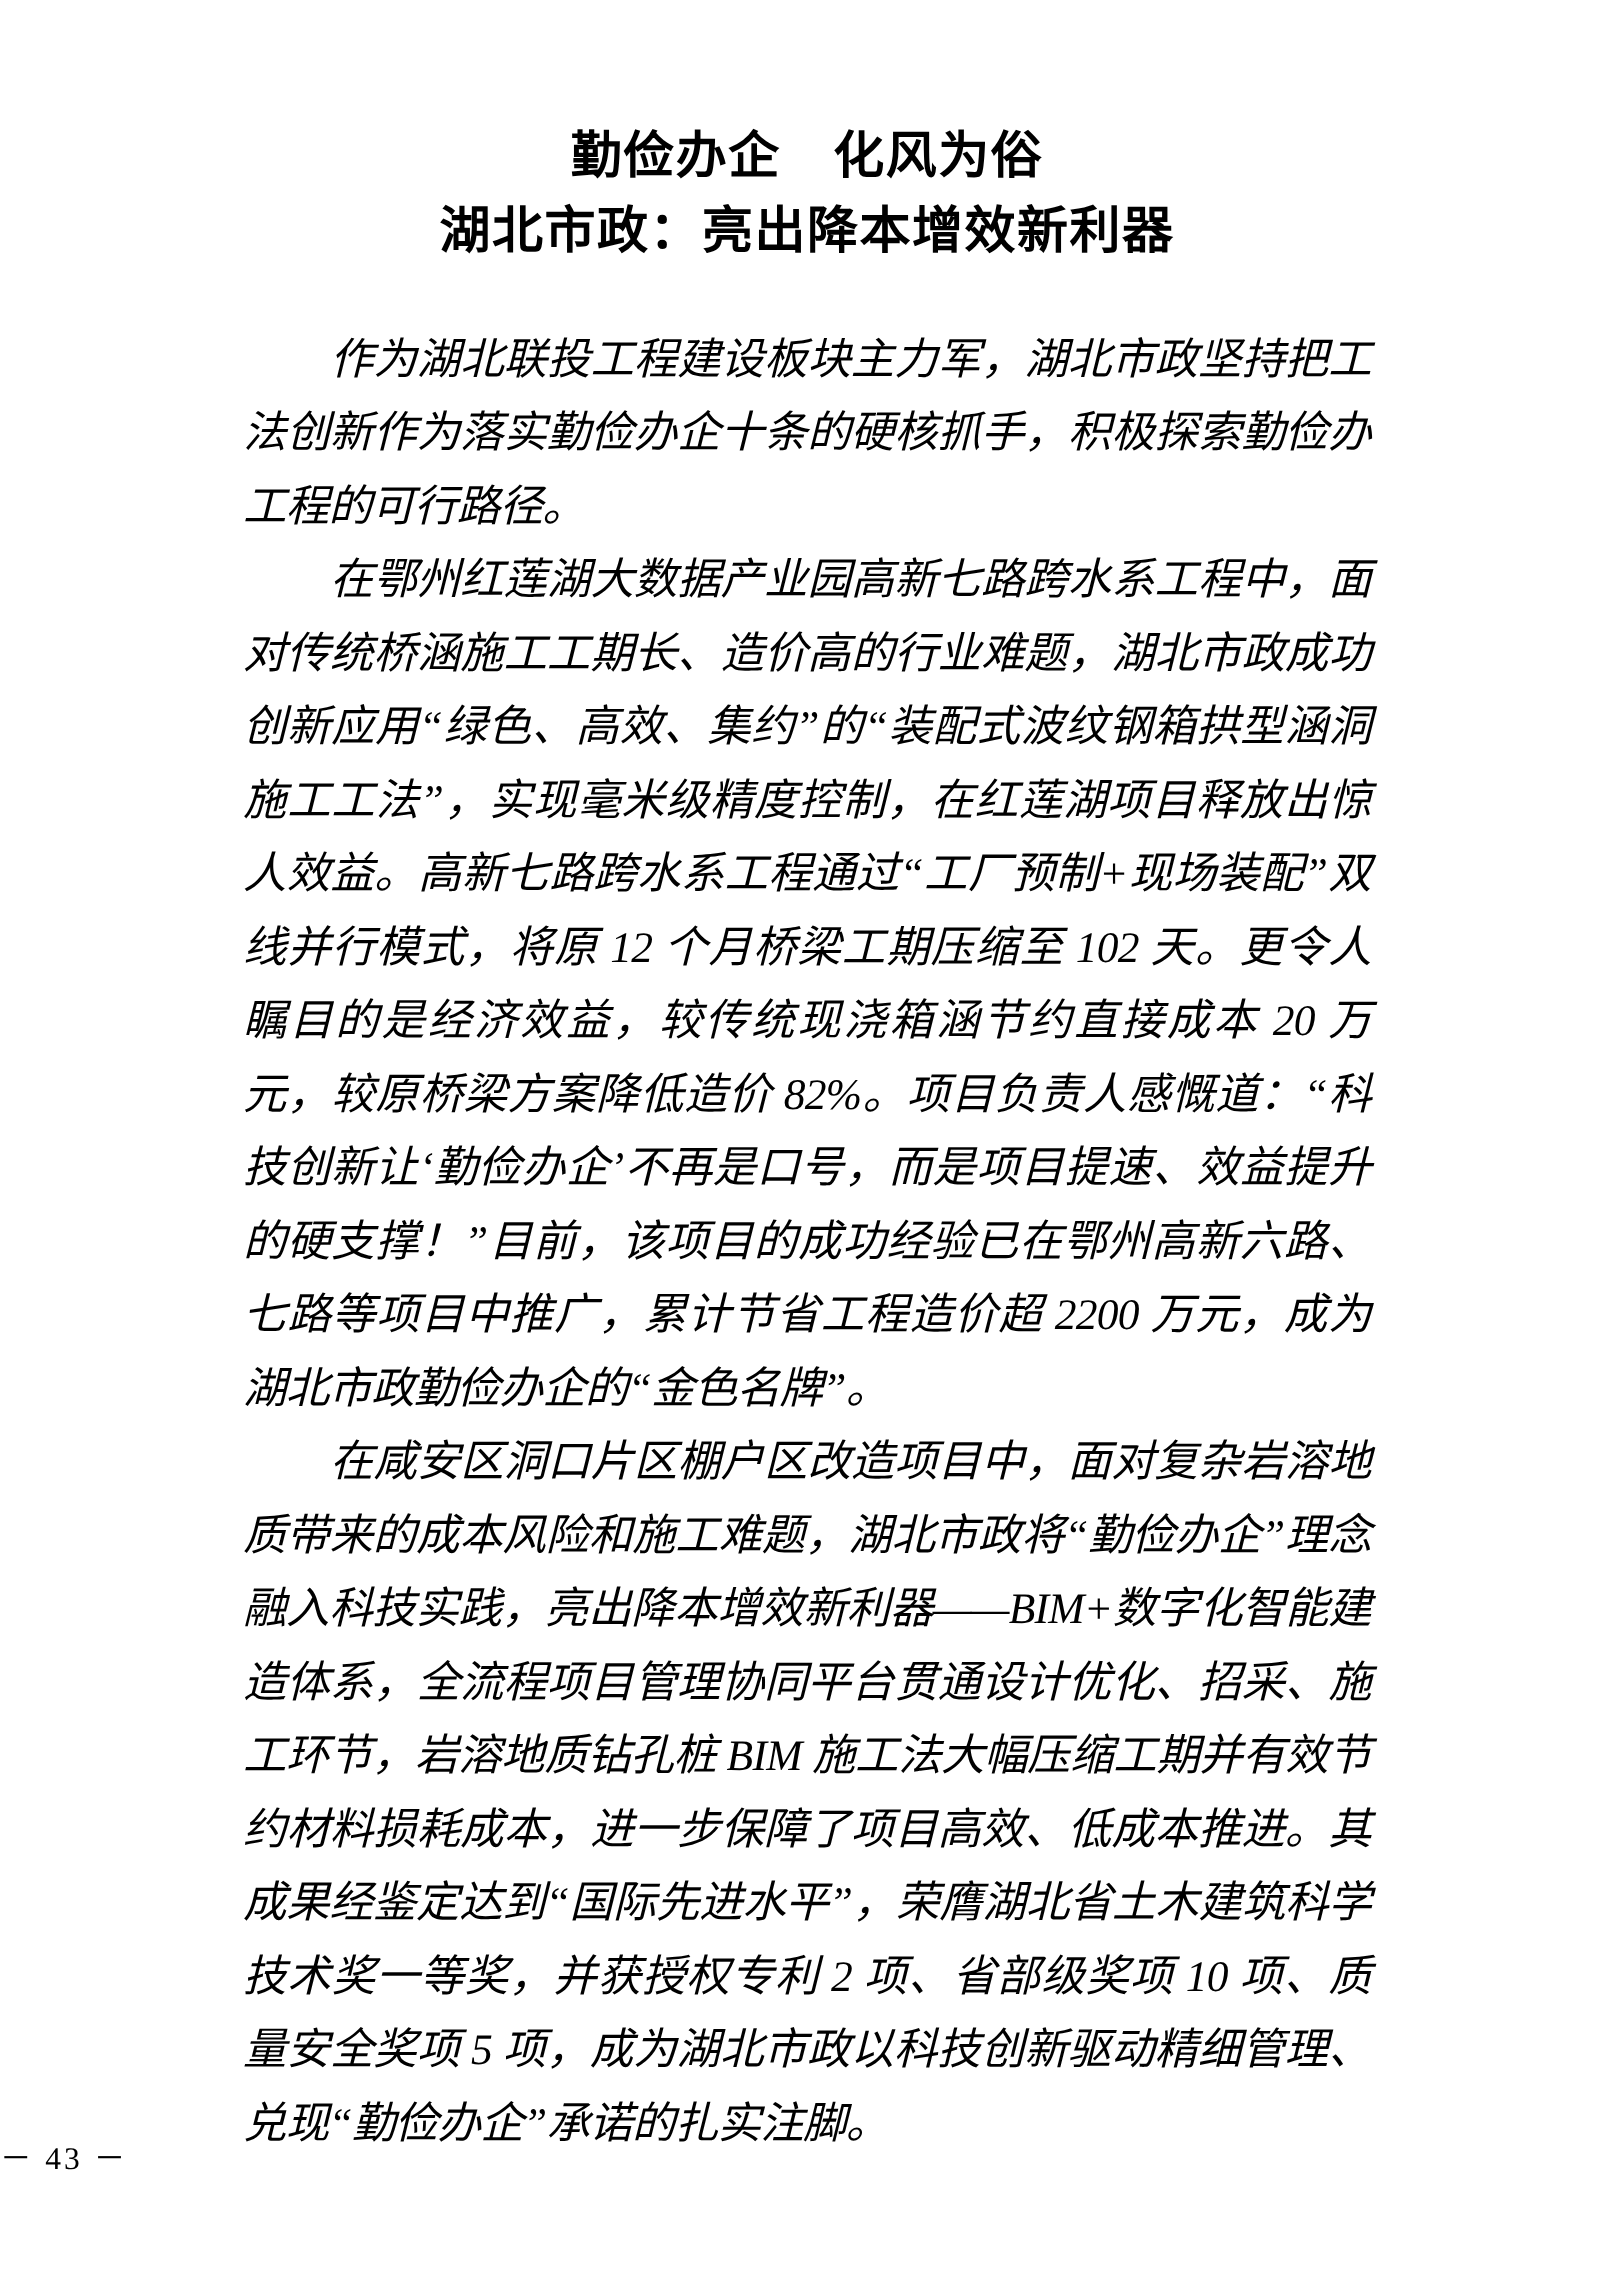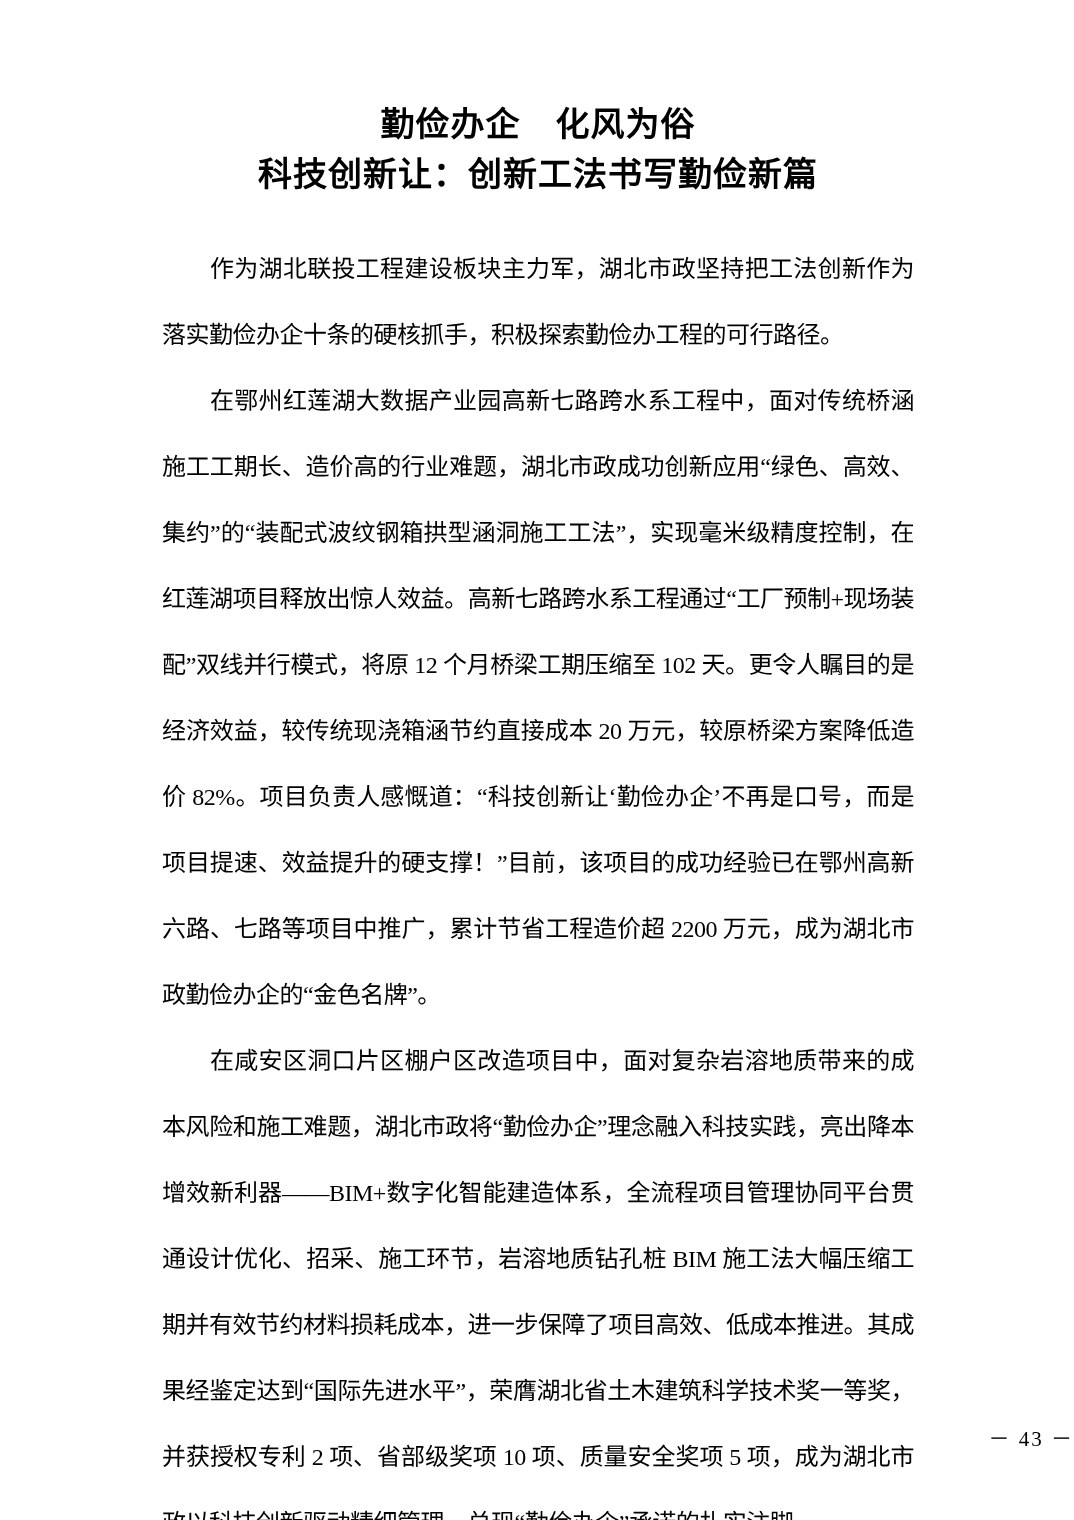--- a/index.html
+++ b/index.html
@@ -8,66 +8,67 @@
     background: #ffffff;
   }
   .page {
     position: relative;
     width: 1074px;
     height: 1520px;
     margin: 0 auto;
     background: #ffffff;
     color: #000000;
     box-sizing: border-box;
-    padding: 100px 160px 0 162px;
+    padding: 80px 160px 0 162px;
     font-family: "Liberation Serif", "DejaVu Serif", serif;
     overflow: hidden;
   }
   .doc-title {
     margin: 0;
     text-align: center;
     font-size: 34px;
     line-height: 50px;
     font-weight: 700;
     letter-spacing: 1px;
     font-family: "Liberation Serif", "DejaVu Serif", serif;
   }
   .doc-body {
     margin-top: 36px;
   }
   .doc-body p {
     margin: 0;
-    font-size: 24px;
-    line-height: 66px;
+    font-size: 29px;
+    line-height: 49px;
     letter-spacing: -0.5px;
     text-indent: 2em;
     text-align: justify;
     text-justify: inter-ideograph;
     word-break: break-all;
     font-weight: 400;
+    font-style: italic;
   }
   .page-footer {
     position: absolute;
     left: 0;
     right: 0;
     bottom: 68px;
-    text-align: right;
+    text-align: left;
     font-size: 21px;
     letter-spacing: 2px;
     color: #000000;
   }
 </style>
 </head>
 <body>
 
 <div class="page">
 
   <h1 class="doc-title">勤俭办企　化风为俗</h1>
 
-  <h1 class="doc-title">科技创新让：创新工法书写勤俭新篇</h1>
+  <h1 class="doc-title">湖北市政：亮出降本增效新利器</h1>
 
   <div class="doc-body">
     <p>作为湖北联投工程建设板块主力军，湖北市政坚持把工法创新作为落实勤俭办企十条的硬核抓手，积极探索勤俭办工程的可行路径。</p>
     <p>在鄂州红莲湖大数据产业园高新七路跨水系工程中，面对传统桥涵施工工期长、造价高的行业难题，湖北市政成功创新应用“绿色、高效、集约”的“装配式波纹钢箱拱型涵洞施工工法”，实现毫米级精度控制，在红莲湖项目释放出惊人效益。高新七路跨水系工程通过“工厂预制+现场装配”双线并行模式，将原 12 个月桥梁工期压缩至 102 天。更令人瞩目的是经济效益，较传统现浇箱涵节约直接成本 20 万元，较原桥梁方案降低造价 82%。项目负责人感慨道：“科技创新让‘勤俭办企’不再是口号，而是项目提速、效益提升的硬支撑！”目前，该项目的成功经验已在鄂州高新六路、七路等项目中推广，累计节省工程造价超 2200 万元，成为湖北市政勤俭办企的“金色名牌”。</p>
     <p>在咸安区洞口片区棚户区改造项目中，面对复杂岩溶地质带来的成本风险和施工难题，湖北市政将“勤俭办企”理念融入科技实践，亮出降本增效新利器——BIM+数字化智能建造体系，全流程项目管理协同平台贯通设计优化、招采、施工环节，岩溶地质钻孔桩 BIM 施工法大幅压缩工期并有效节约材料损耗成本，进一步保障了项目高效、低成本推进。其成果经鉴定达到“国际先进水平”，荣膺湖北省土木建筑科学技术奖一等奖，并获授权专利 2 项、省部级奖项 10 项、质量安全奖项 5 项，成为湖北市政以科技创新驱动精细管理、兑现“勤俭办企”承诺的扎实注脚。</p>
   </div>
 
   <div class="page-footer">－ 43 －</div>
 
 </div>

